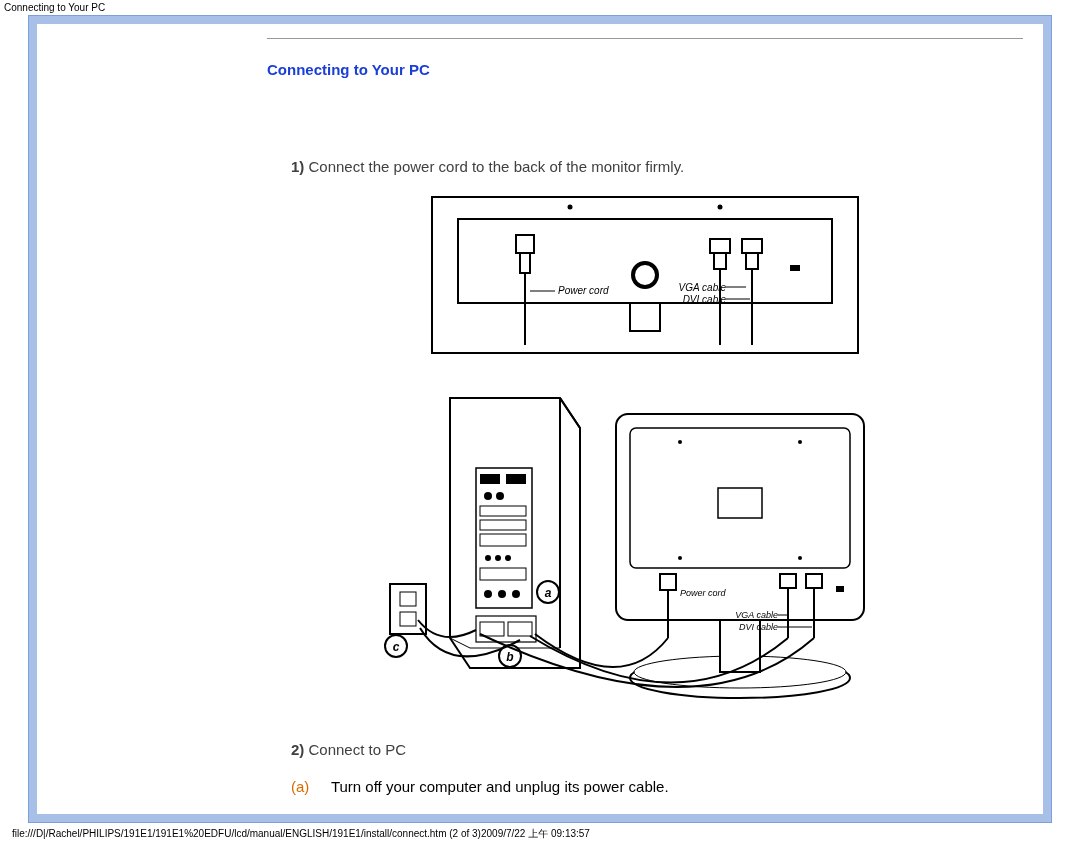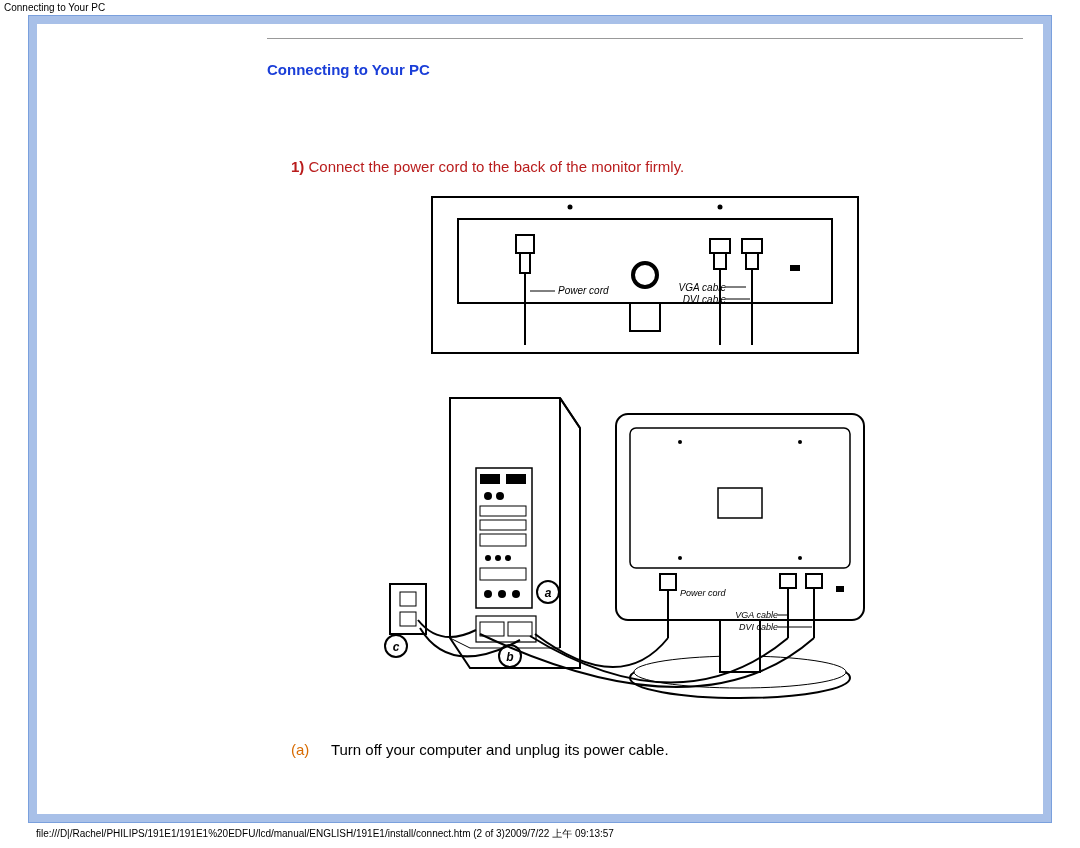--- a/index.html
+++ b/index.html
@@ -37,21 +37,21 @@
   }
   .section-title {
     color: #1a3ed8;
     font-weight: bold;
     font-size: 15px;
     margin-bottom: 80px;
   }
   .step-line {
     font-size: 15px;
     margin: 0 0 20px 24px;
-    color: #b91c1c;
+    color: #404040;
   }
   .step-num {
     font-weight: bold;
   }
   .sub-step {
     font-size: 15px;
     margin: 10px 0 0 24px;
     color: #000;
   }
   .sub-letter {
@@ -61,21 +61,21 @@
   }
   .diagram-wrap {
     text-align: center;
     margin: 10px 0 30px 0;
     font-style: italic;
   }
   svg { display: inline-block; }
   .footer-path {
     font-size: 10px;
     color: #000;
-    padding: 4px 36px;
+    padding: 4px 12px;
   }
 </style>
 </head>
 <body>
 
 <div class="header-text">Connecting to Your PC</div>
 
 <div class="outer-frame">
   <div class="inner-frame">
     <hr class="hr-top">
@@ -201,20 +201,23 @@
         <path d="M 434 250 Q 320 350 100 246" fill="none" stroke="#000" stroke-width="2"></path>
 
         <text x="300" y="208" font-size="9">Power cord</text>
         <text x="398" y="230" font-size="9" text-anchor="end">VGA cable</text>
         <text x="398" y="242" font-size="9" text-anchor="end">DVI cable</text>
         <line x1="398" y1="227" x2="408" y2="227" stroke="#000" stroke-width="1"></line>
         <line x1="398" y1="239" x2="432" y2="239" stroke="#000" stroke-width="1"></line>
       </svg>
     </div>
 
+    <div class="step-line">
+      <span class="step-num">2)</span><span> Connect to PC</span>
+    </div>
 
     <div class="sub-step">
       <span class="sub-letter">(a)</span>
       <span>Turn off your computer and unplug its power cable.</span>
     </div>
 
   </div>
 </div>
 
 <div class="footer-path">file:///D|/Rachel/PHILIPS/191E1/191E1%20EDFU/lcd/manual/ENGLISH/191E1/install/connect.htm (2 of 3)2009/7/22 上午 09:13:57</div>

